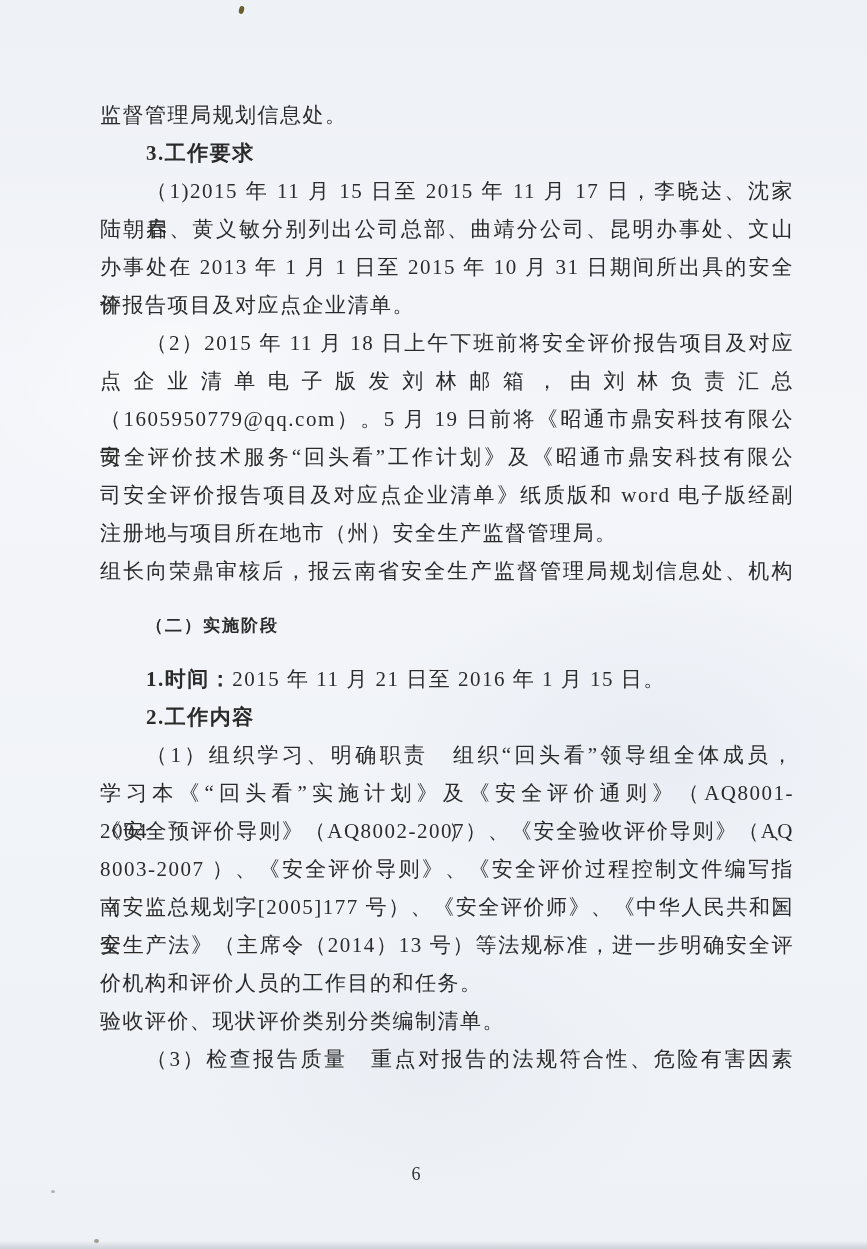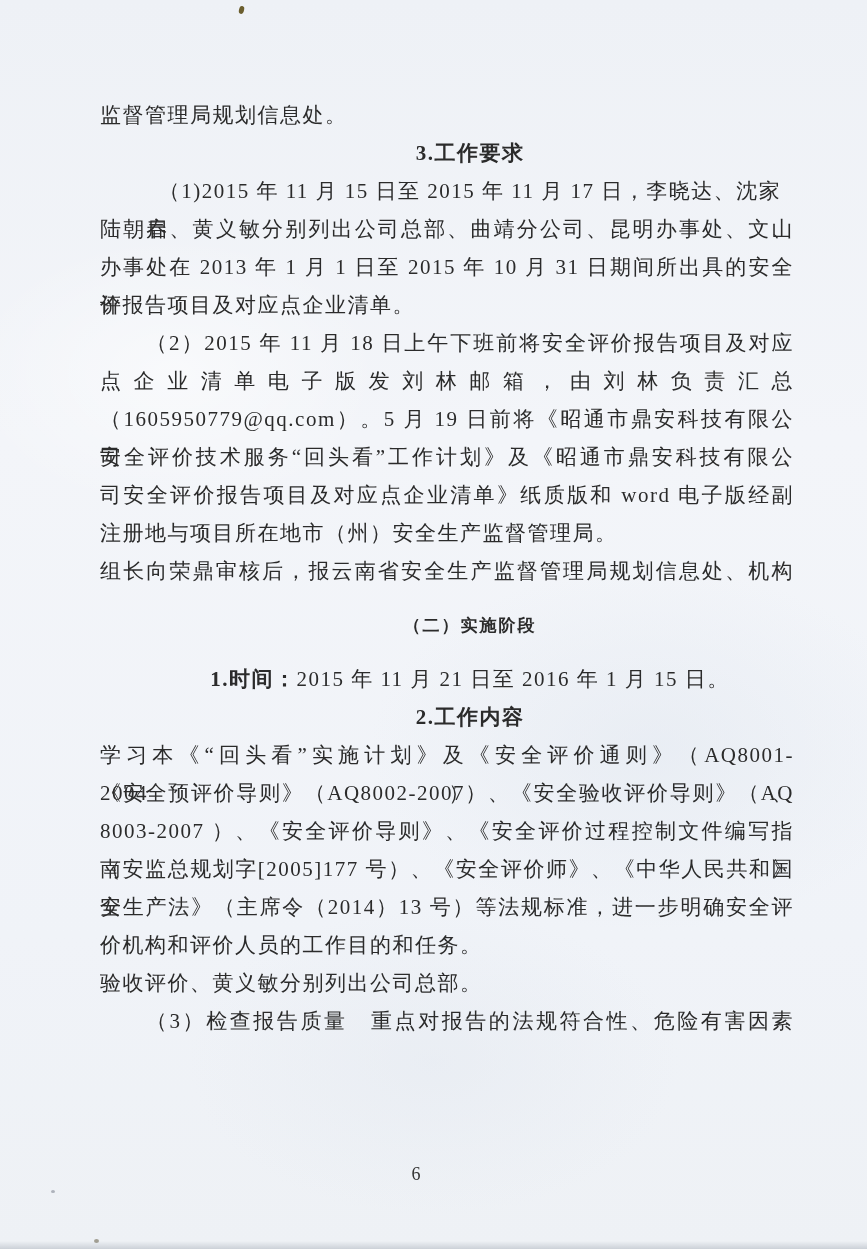--- a/index.html
+++ b/index.html
@@ -33,21 +33,21 @@
     letter-spacing: 1.5px;
     white-space: pre;
     color: #2b2b2b;
     text-rendering: optimizeLegibility;
   }
   .fill {
     white-space: normal;
     text-align: justify;
     text-align-last: justify;
   }
-  .indent { padding-left: 46px; text-align: center; }
+  .indent { padding-left: 46px; }
   .bold { font-weight: bold; }
   .heading {
     font-size: 17px;
     font-weight: bold;
     line-height: 44px;
     height: 44px;
     margin-top: 14px;
     margin-bottom: 12px;
     letter-spacing: 2px;
   }
@@ -116,27 +116,28 @@
     <div class="line indent fill">（2）2015 年 11 月 18 日上午下班前将安全评价报告项目及对应</div>
     <div class="line fill">点企业清单电子版发刘林邮箱，由刘林负责汇总</div>
     <div class="line fill">（1605950779@qq.com）。5 月 19 日前将《昭通市鼎安科技有限公司</div>
     <div class="line fill">安全评价技术服务“回头看”工作计划》及《昭通市鼎安科技有限公</div>
     <div class="line fill">司安全评价报告项目及对应点企业清单》纸质版和 word 电子版经副</div>
     <div class="line">注册地与项目所在地市（州）安全生产监督管理局。</div>
     <div class="line fill">组长向荣鼎审核后，报云南省安全生产监督管理局规划信息处、机构</div>
     <div class="line heading indent">（二）实施阶段</div>
     <div class="line indent"><span class="bold">1.时间：</span><span>2015 年 11 月 21 日至 2016 年 1 月 15 日。</span></div>
     <div class="line bold indent">2.工作内容</div>
+    <div class="line indent fill">（1）组织学习、明确职责　组织“回头看”领导组全体成员，</div>
     <div class="line fill">学习本《“回头看”实施计划》及《安全评价通则》（AQ8001-2004）、</div>
     <div class="line fill">《安全预评价导则》（AQ8002-2007）、《安全验收评价导则》（AQ</div>
     <div class="line fill">8003-2007 ）、《安全评价导则》、《安全评价过程控制文件编写指南》</div>
     <div class="line fill">（安监总规划字[2005]177 号）、《安全评价师》、《中华人民共和国安</div>
     <div class="line fill">全生产法》（主席令（2014）13 号）等法规标准，进一步明确安全评</div>
     <div class="line">价机构和评价人员的工作目的和任务。</div>
-    <div class="line">验收评价、黄义敏分别列出公司总部。</div>
+    <div class="line">验收评价、现状评价类别分类编制清单。</div>
     <div class="line indent fill">（3）检查报告质量　重点对报告的法规符合性、危险有害因素</div>
   </div>
 
   <div class="line page-number">6</div>
 
   <div class="speck-mid"></div>
   <div class="speck-bottom"></div>
   <div class="bottom-edge"></div>
 
 </div>

